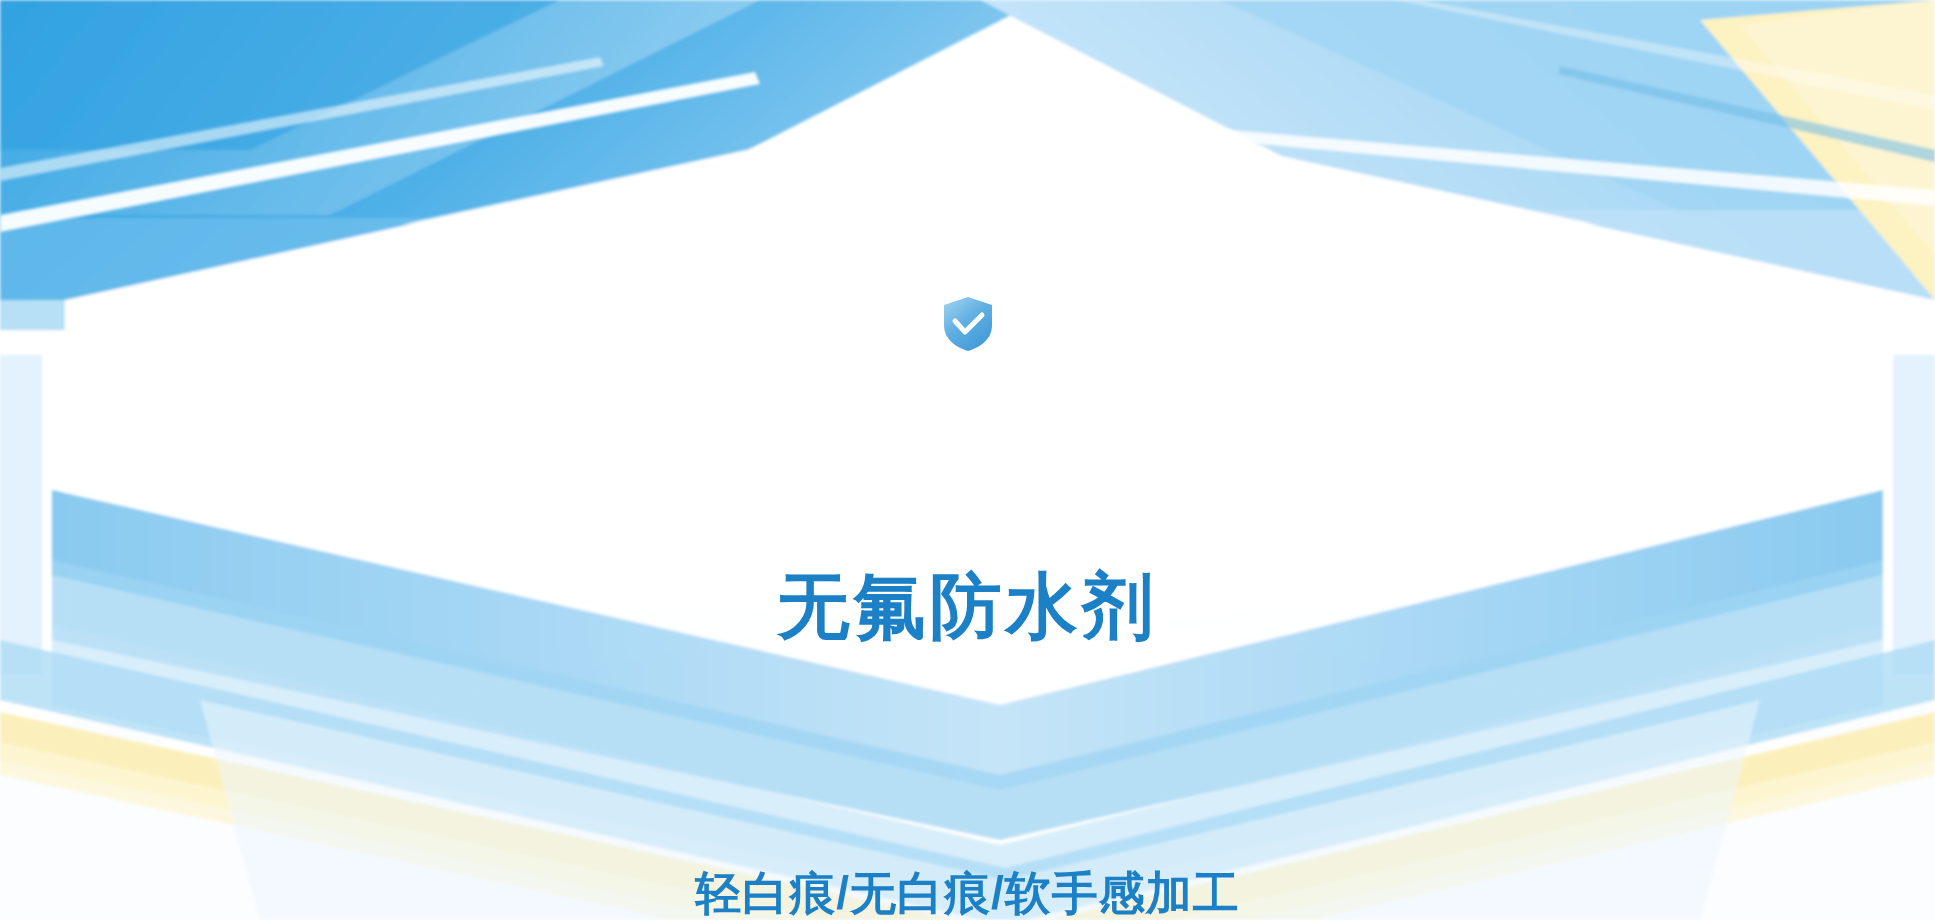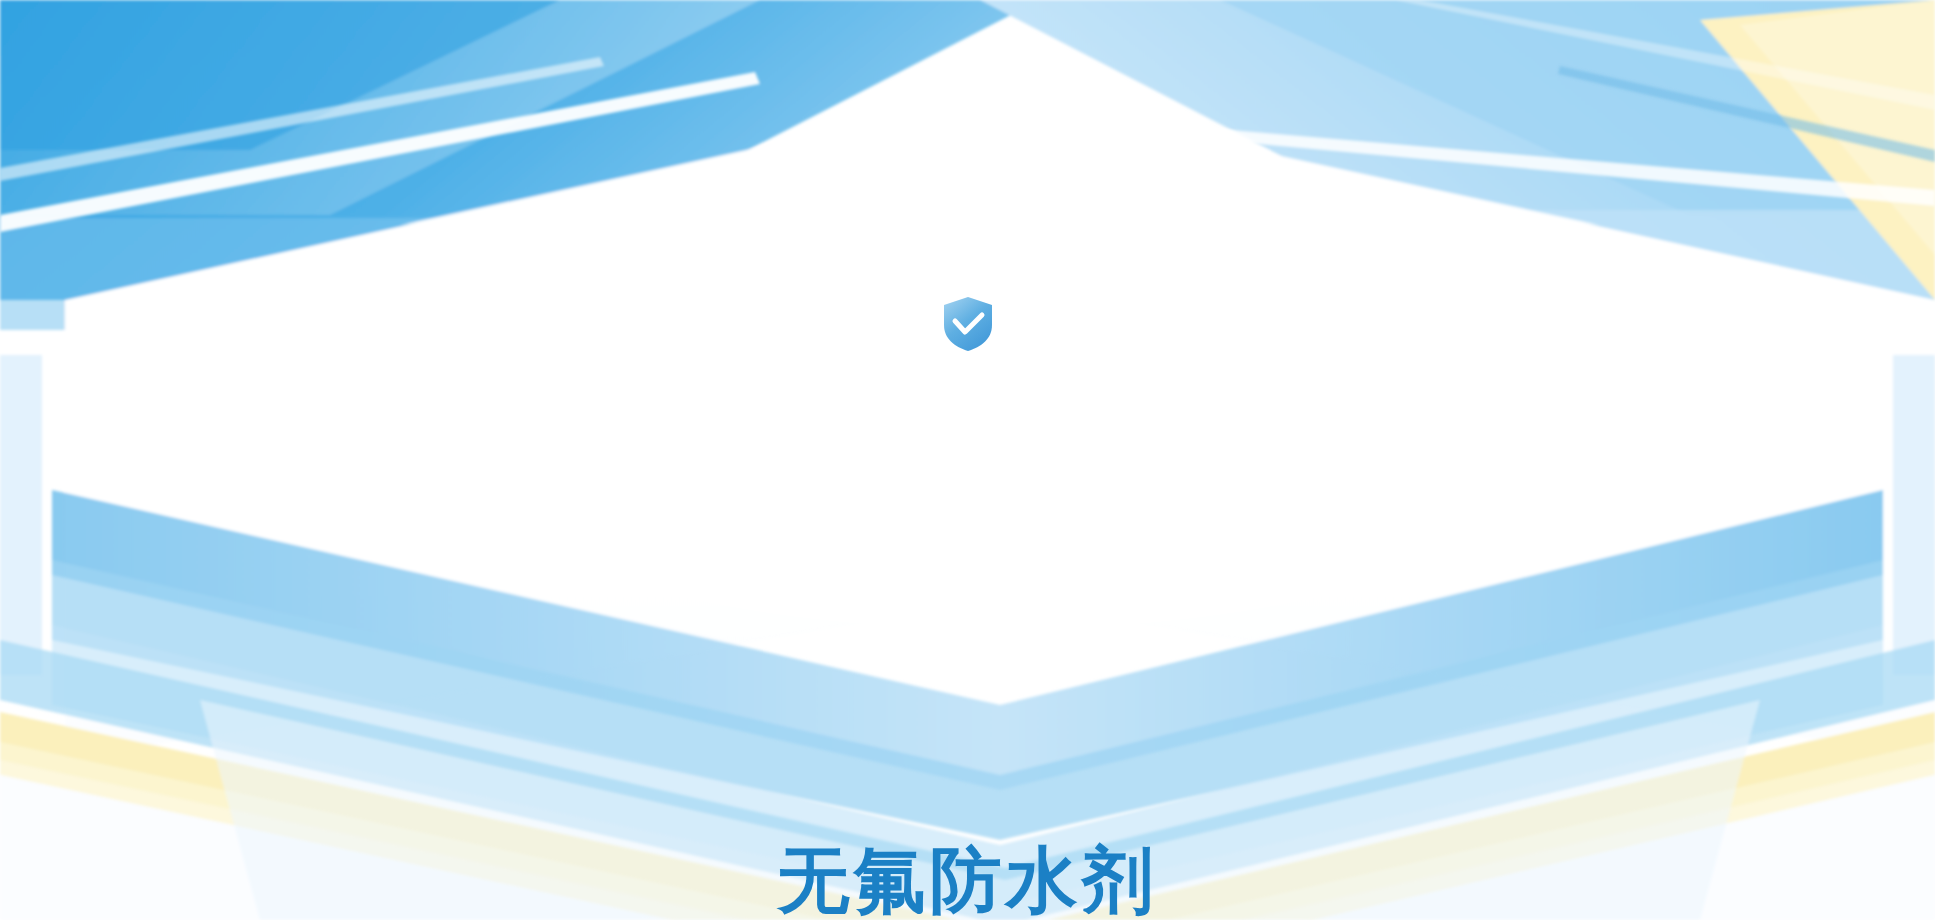--- a/index.html
+++ b/index.html
@@ -177,15 +177,16 @@
 
     <div id="shield-wrap">
       <svg viewBox="0 0 56 58" aria-hidden="true">
         <path d="M28 2 L52 10 L52 30 C52 44 41 52 28 56 C15 52 4 44 4 30 L4 10 Z" fill="url(#gShield)"></path>
         <path d="M15 26 L25 37 L42 20" fill="none" stroke="#ffffff" stroke-width="5" stroke-linecap="round" stroke-linejoin="round"></path>
       </svg>
     </div>
 
     <h1 id="main-title">无氟防水剂</h1>
 
+    <h2 id="sub-title">轻白痕/无白痕/软手感加工</h2>
   </div>
 
 </div>
 
 </body></html>

